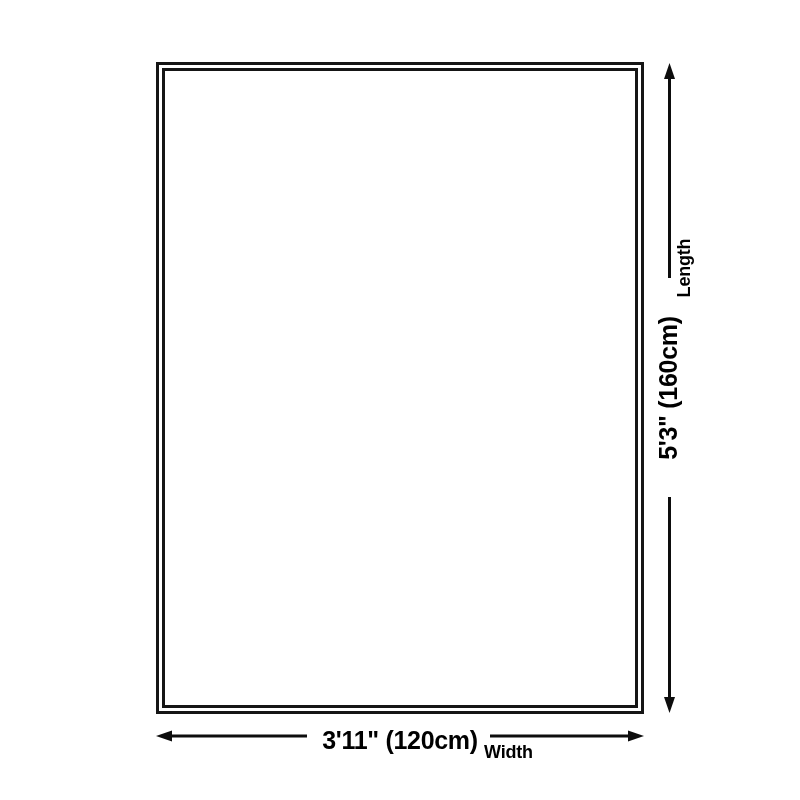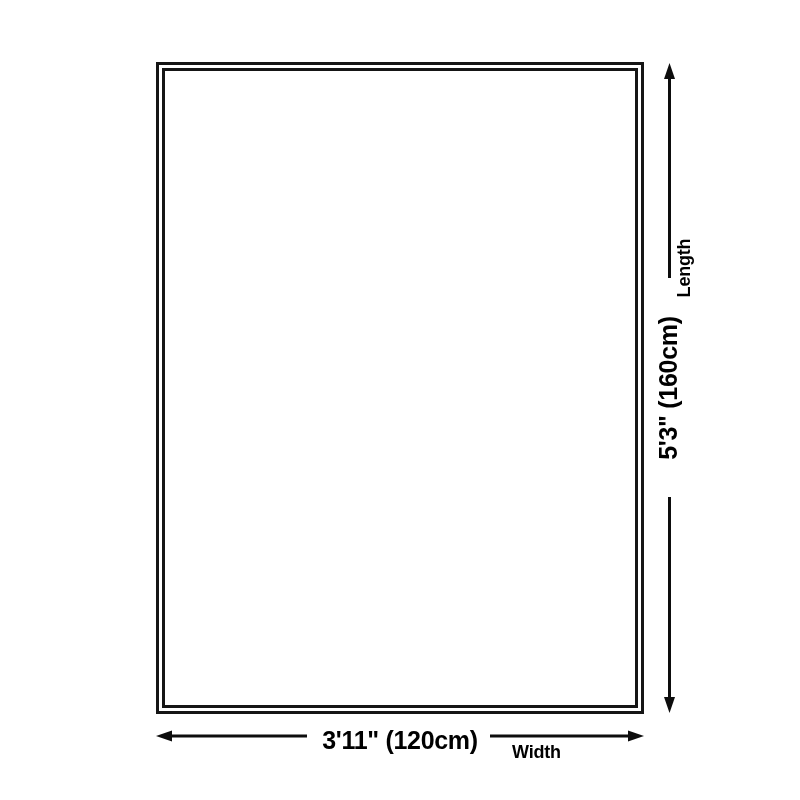--- a/index.html
+++ b/index.html
@@ -57,21 +57,21 @@
     white-space: nowrap;
     letter-spacing: -0.2px;
   }
   .width-value {
     left: 290px;
     top: 725px;
     width: 220px;
     height: 30px;
   }
   .width-label {
-    left: 512px;
+    left: 484px;
     top: 742px;
   }
   .length-value {
     left: 548px;
     top: 373px;
     width: 240px;
     height: 30px;
     transform: rotate(-90deg);
   }
   .length-label {

